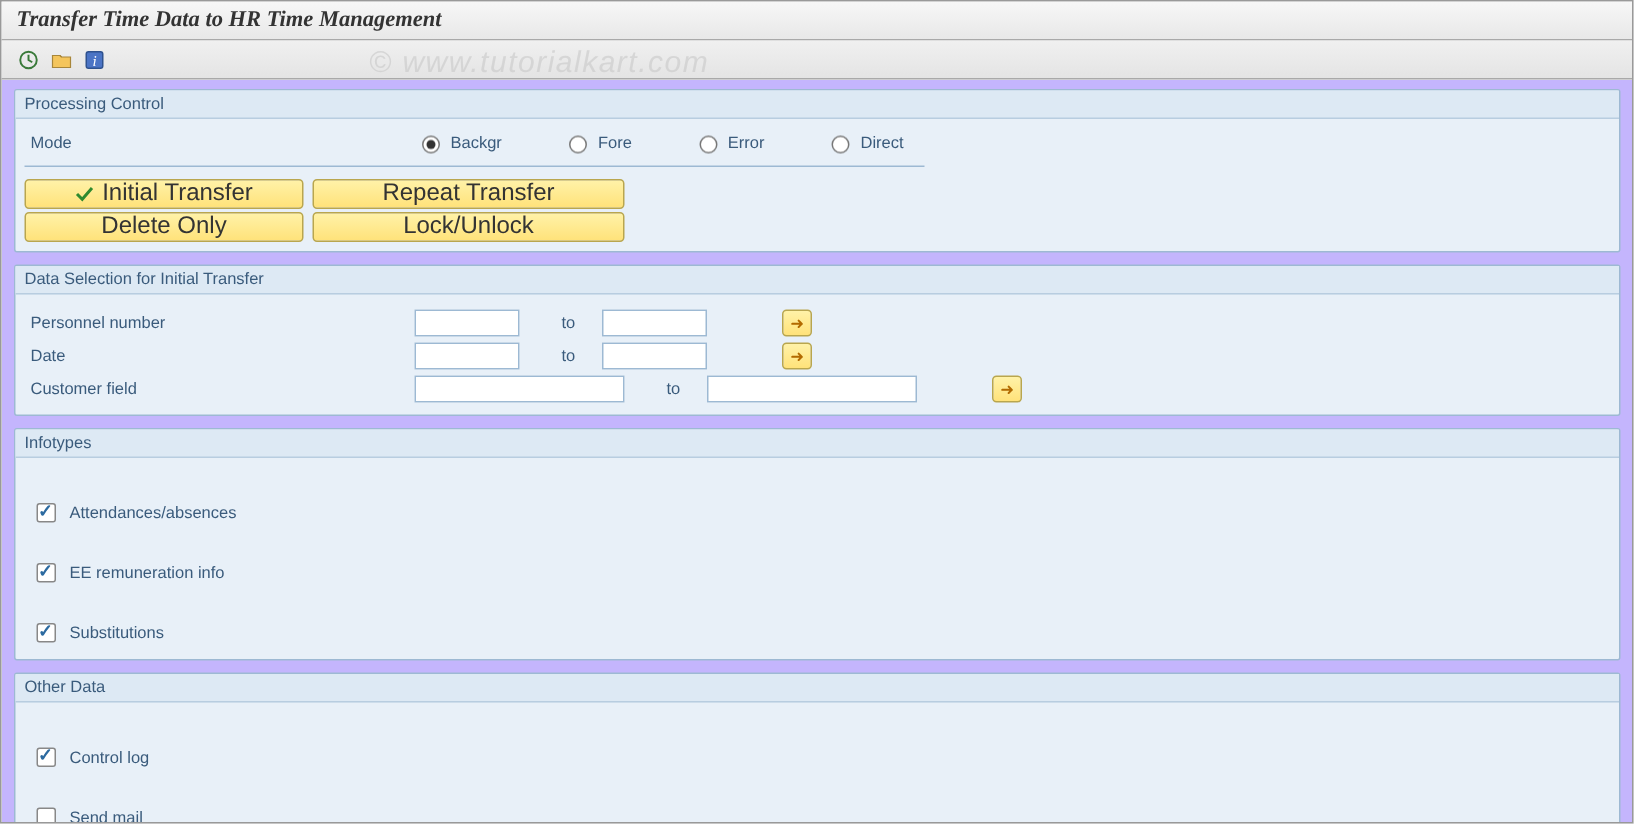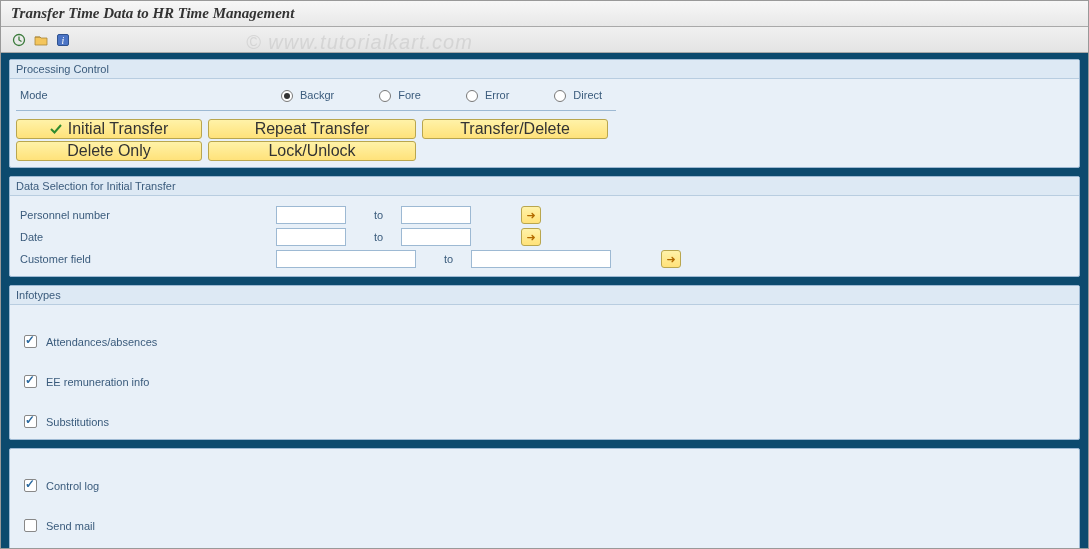--- a/index.html
+++ b/index.html
@@ -42,21 +42,21 @@
     height: 18px;
     border: 1px solid transparent;
     border-radius: 3px;
     display: flex;
     align-items: center;
     justify-content: center;
     cursor: pointer;
   }
   .content {
     padding: 6px 8px;
-    background: #0c4a6e;
+    background: #c4b5fd;
     height: calc(100% - 26px - 26px);
     overflow: auto;
   }
   .panel {
     border: 1px solid #9db9d3;
     background: #e8f0f8;
     margin-bottom: 8px;
     border-radius: 2px;
   }
   .panel-header {
@@ -268,23 +268,20 @@
         <hr class="sep">
         <div class="btn-row">
           <button class="sap-btn w1">
             <svg width="12" height="12" viewBox="0 0 12 12">
                 <path d="M1 6 L4.5 9.5 L11 2" stroke="#2f8a2f" stroke-width="2" fill="none"></path>
               </svg>
             <span>Initial Transfer</span>
           </button>
           <button class="sap-btn w2">
             <span>Repeat Transfer</span>
-          </button>
-          <button class="sap-btn w3">
-            <span>Transfer/Delete</span>
           </button>
         </div>
         <div class="btn-row">
           <button class="sap-btn w1">
             <span>Delete Only</span>
           </button>
           <button class="sap-btn w2">
             <span>Lock/Unlock</span>
           </button>
         </div>
@@ -336,20 +333,21 @@
             <span>EE remuneration info</span>
           </label>
           <label class="chk-row">
             <input type="checkbox" class="chk" checked="" style="">
             <span>Substitutions</span>
           </label>
         </div>
     </div>
 
     <div class="panel">
+      <div class="panel-header">Other Data</div>
       <div class="panel-body" id="other-body">
           <label class="chk-row">
             <input type="checkbox" class="chk" checked="" style="">
             <span>Control log</span>
           </label>
           <label class="chk-row">
             <input type="checkbox" class="chk" style="">
             <span>Send mail</span>
           </label>
           <label class="chk-row">

